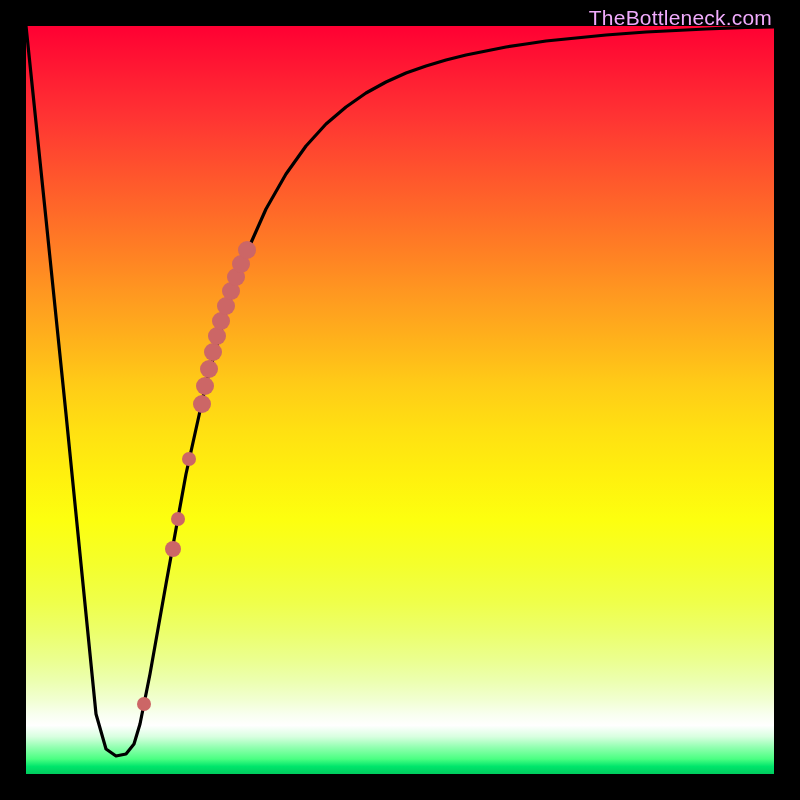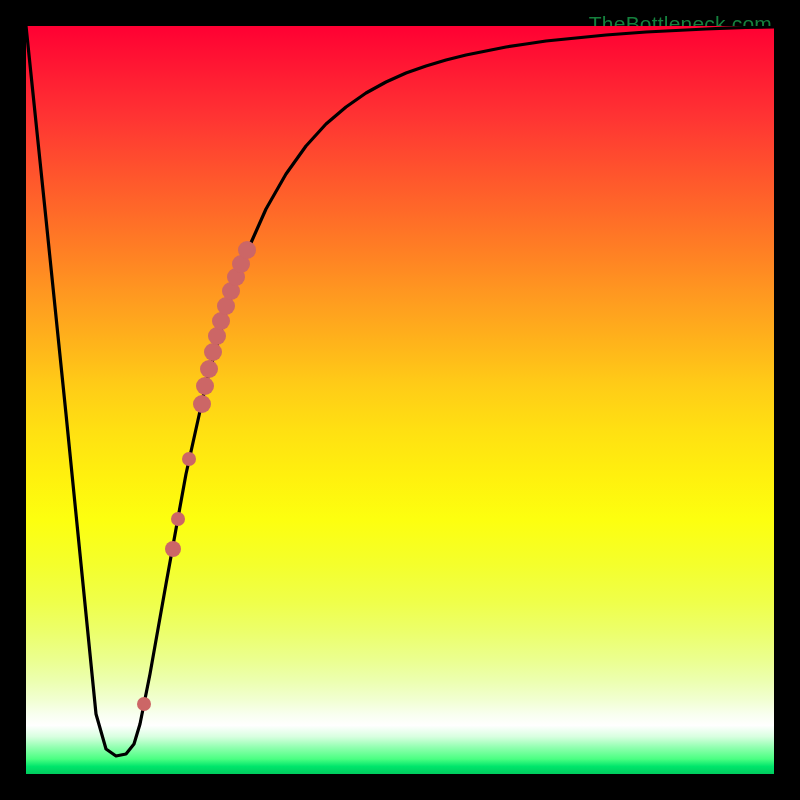--- a/index.html
+++ b/index.html
@@ -59,25 +59,25 @@
     );
   }
   .curve-svg {
     position: absolute;
     inset: 0;
     width: 100%;
     height: 100%;
   }
   .watermark {
     position: absolute;
-    top: 12px;
+    top: 6px;
     right: 28px;
     font-family: Arial, Helvetica, sans-serif;
     font-size: 21px;
-    color: #15803d;
+    color: #f0abfc;
     letter-spacing: 0.2px;
   }
 </style>
 </head>
 <body>
 
 <div class="frame">
   <div class="watermark">TheBottleneck.com</div>
 
   <div class="plot-area">

